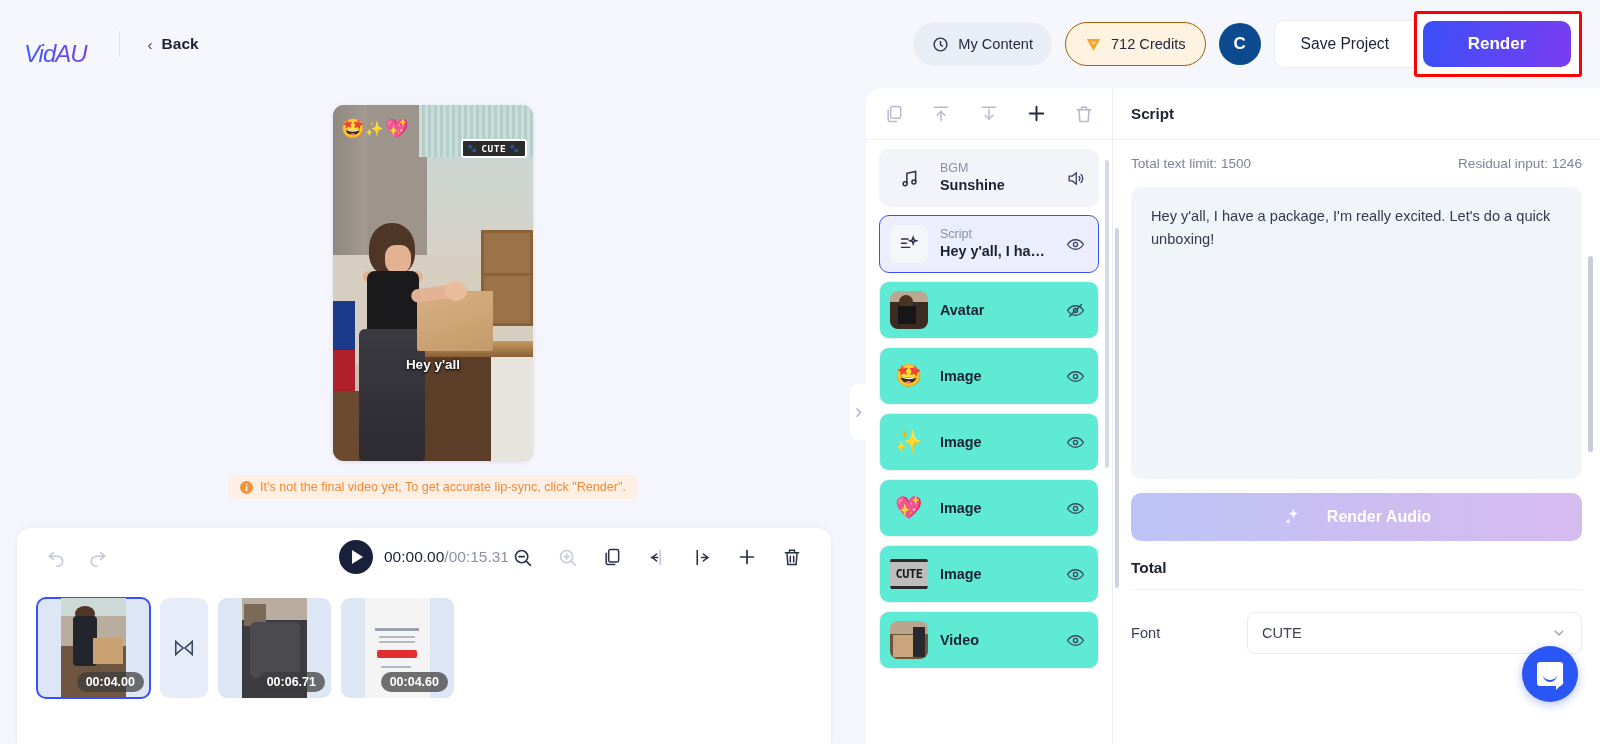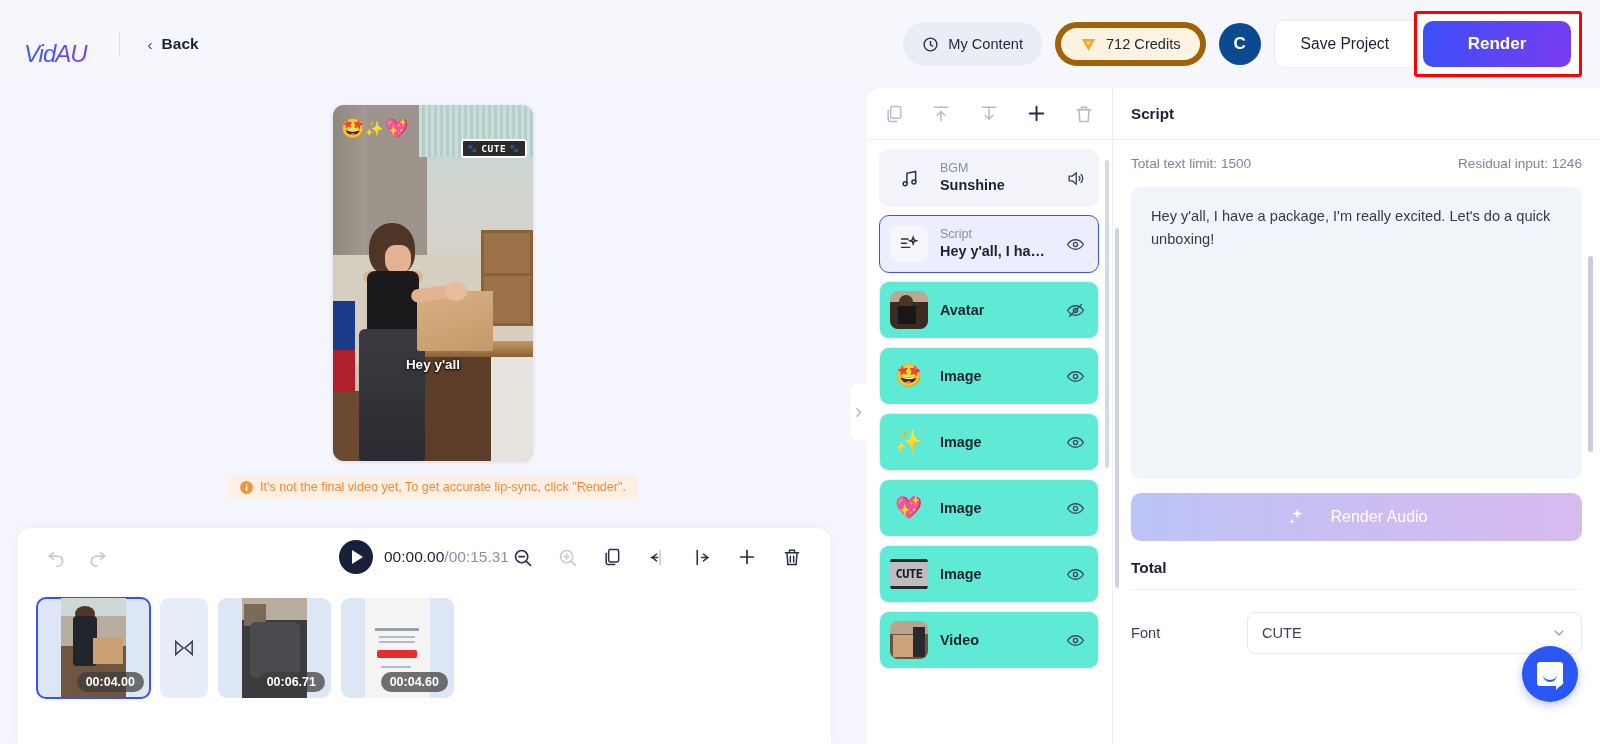--- a/index.html
+++ b/index.html
@@ -37,21 +37,21 @@
   .header-right {
     margin-left: auto; display: flex; align-items: center; gap: 13px;
   }
   .pill {
     display: flex; align-items: center; gap: 9px;
     height: 44px; padding: 0 19px; border-radius: 22px;
     font-size: 14.6px; color: #242a3d; cursor: pointer;
     white-space: nowrap;
   }
   .pill-content { background: #e9edf6; }
-  .pill-credits { background: #fef3e0; border: 6px solid #a16207; }
+  .pill-credits { background: #fef3e0; border: 1px solid #a16207; }
   .clock-icon { width: 17px; height: 17px; flex: 0 0 auto; }
   .gem { width: 17px; height: 15px; flex: 0 0 auto; }
   .avatar {
     width: 42px; height: 42px; border-radius: 50%;
     background: #0b4a8f; color: #fff;
     display: flex; align-items: center; justify-content: center;
     font-size: 17px; font-weight: bold; cursor: pointer;
   }
   .save-project {
     height: 48px; display: flex; align-items: center; padding: 0 26px;
@@ -289,21 +289,21 @@
   .limits { display:flex; justify-content:space-between; font-size:13.6px; color:#7e849c; }
   .script-box {
     margin-top: 16px; height: 292px; background:#f1f4f9; border-radius:10px;
     padding: 18px 20px; font-size:14.6px; line-height:1.6; color:#343a4e;
     cursor:text;
   }
   .render-audio {
     margin-top: 14px; height:48px; border-radius:10px;
     background: linear-gradient(90deg,#bcc4f7 0%, #ccbdf1 55%, #d7bbef 100%);
     display:flex; align-items:center; justify-content:center; gap:24px;
-    color:#fff; font-size:16px; font-weight:normal; cursor:pointer;
+    color:#fff; font-size:16px; font-weight:bold; cursor:pointer;
   }
   .text-section-title {
     margin-top: 18px; font-size:15.4px; font-weight:bold; color:#1c2233;
     padding-bottom: 12px; border-bottom:1px solid #eef0f6;
   }
   .font-row { display:flex; align-items:center; margin-top: 22px; }
   .font-label { font-size:14.6px; color:#3b4156; width:116px; }
   .font-select {
     flex:1 1 auto; height:42px; border:1px solid #e7e9f2; border-radius:8px;
     display:flex; align-items:center; padding: 0 14px;

